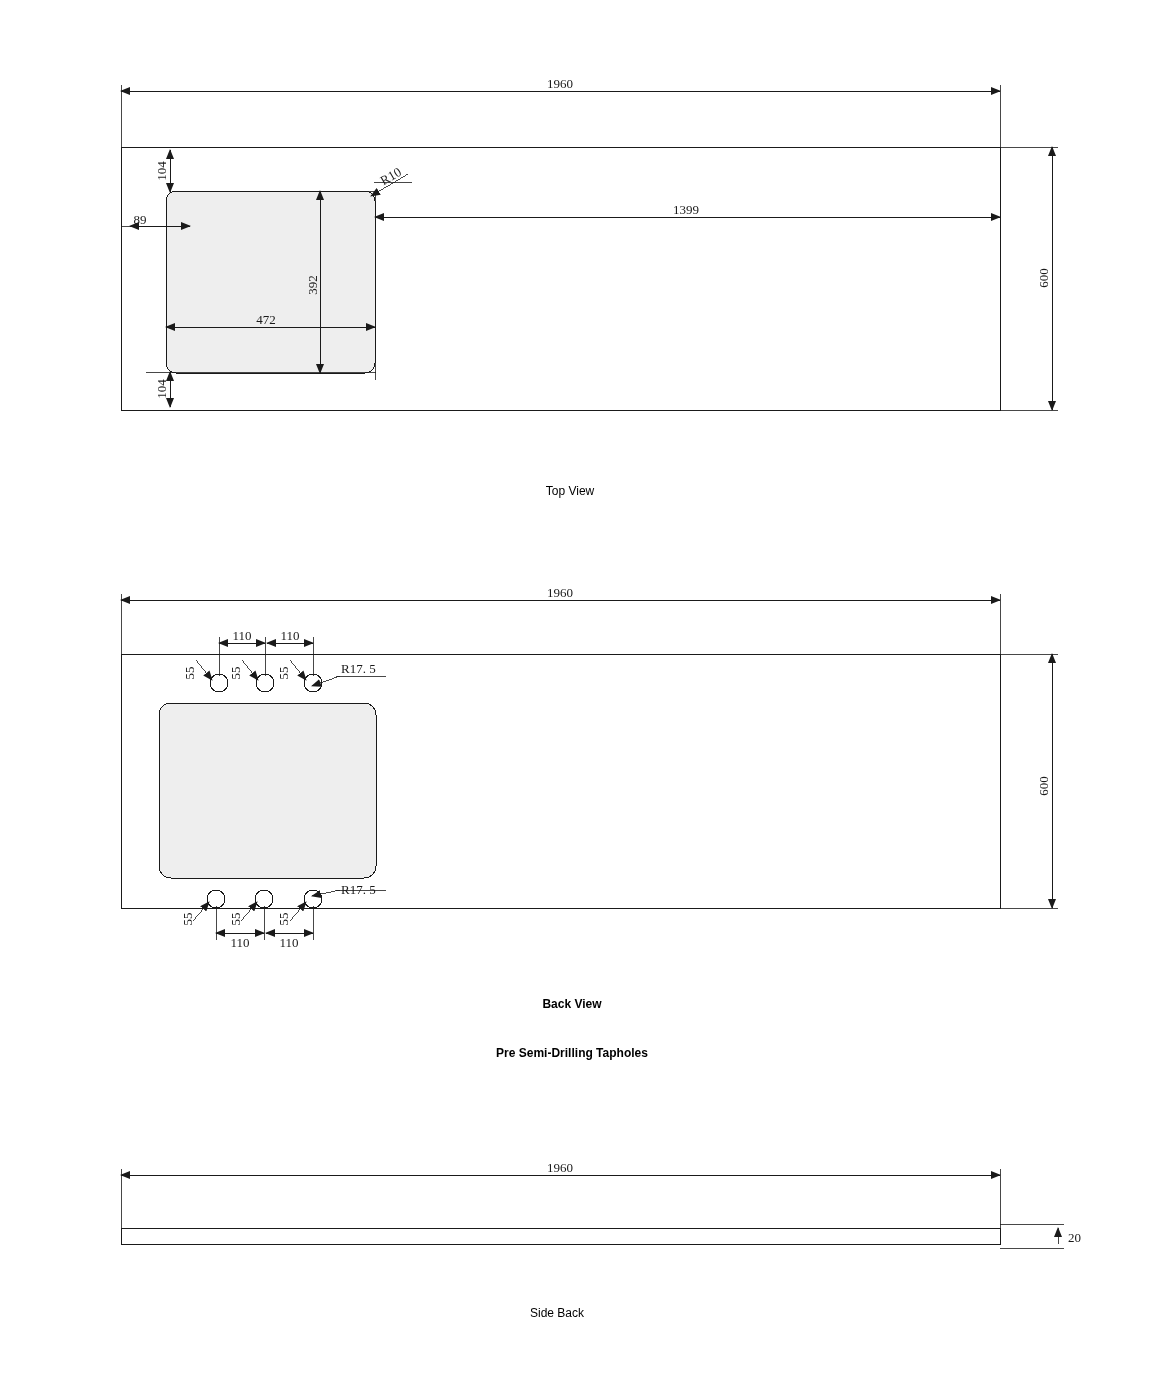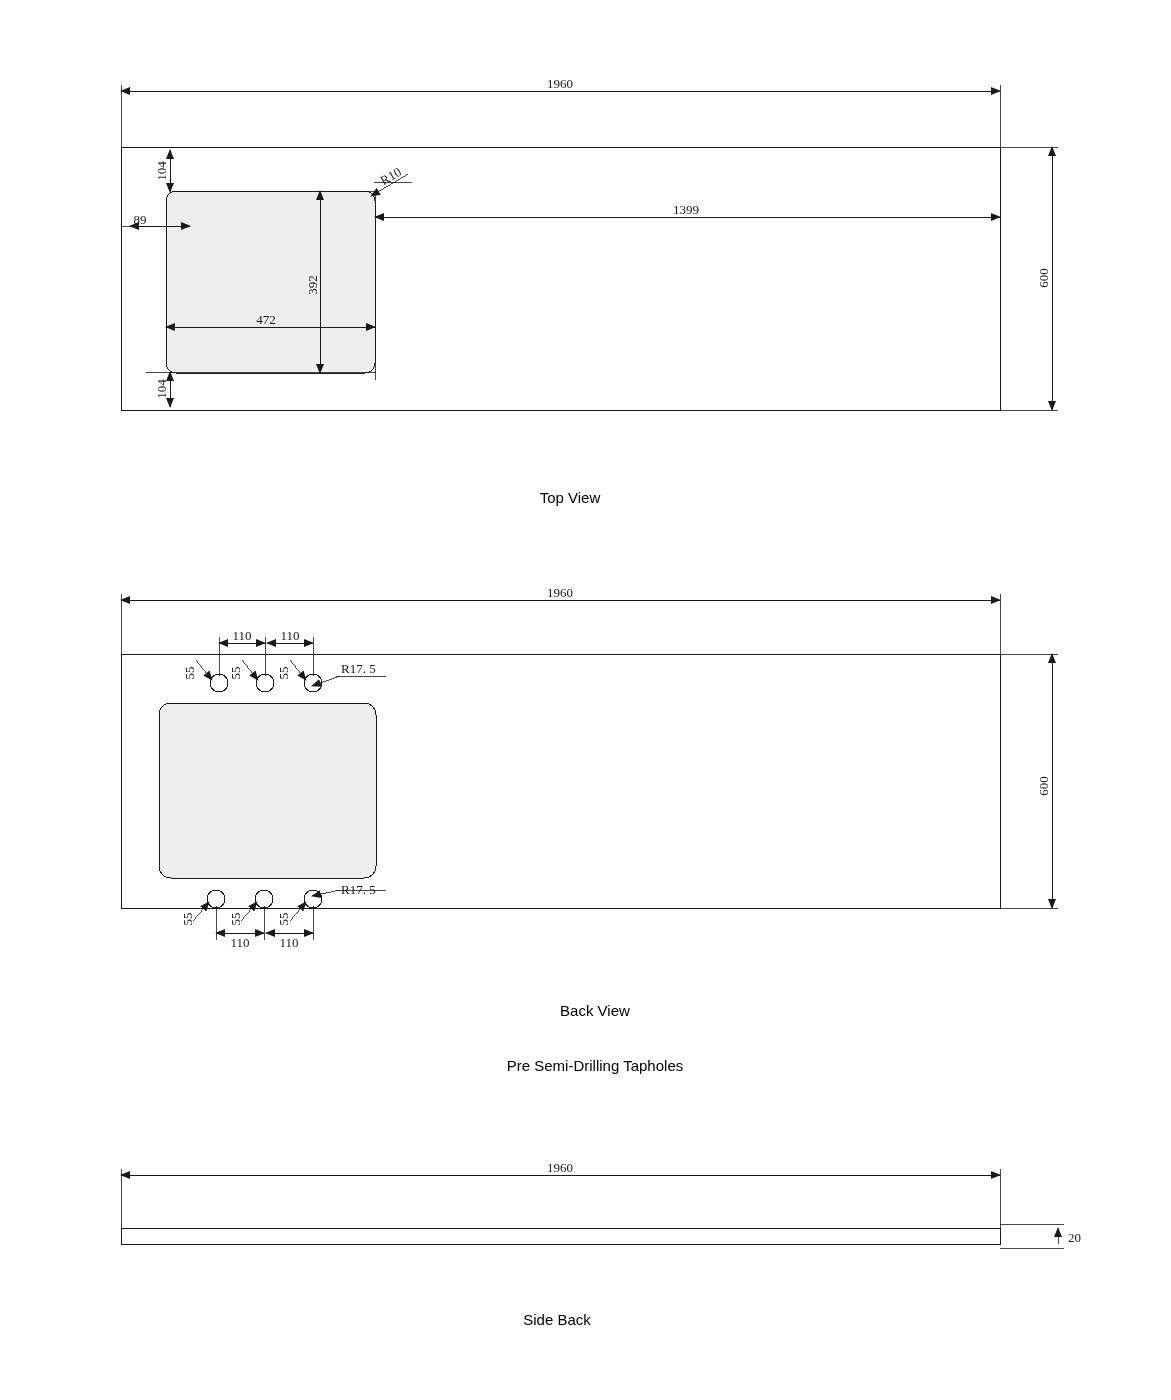--- a/index.html
+++ b/index.html
@@ -23,21 +23,21 @@
     position: absolute;
     left: 0;
     top: 0;
     width: 1171px;
     height: 1400px;
   }
   .view-caption {
     position: absolute;
     text-align: center;
     font-family: "Liberation Sans", sans-serif;
-    font-size: 15px;
+    font-size: 12px;
     color: #000;
     white-space: pre;
   }
   .caption-line { display: block; line-height: 21px; }
 </style>
 </head>
 <body>
 
 <div id="sheet">
 
@@ -176,21 +176,21 @@
 
       <text x="560" y="1172" text-anchor="middle">1960</text>
       <text x="1068" y="1242">20</text>
     </g>
   </svg>
 
   <div class="view-caption" style="left: 433px; top: 453px; width: 274px;">
     <span class="caption-line">Top View</span>
   </div>
 
-  <div class="view-caption" style="left: 458px; top: 966px; width: 274px;">
+  <div class="view-caption" style="left: 435px; top: 966px; width: 274px; font-weight: bold;">
     <span class="caption-line">Back View</span>
     <span class="caption-line">Pre Semi-Drilling Tapholes</span>
   </div>
 
   <div class="view-caption" style="left: 420px; top: 1275px; width: 274px;">
     <span class="caption-line">Side Back</span>
   </div>
 
 </div>
 

